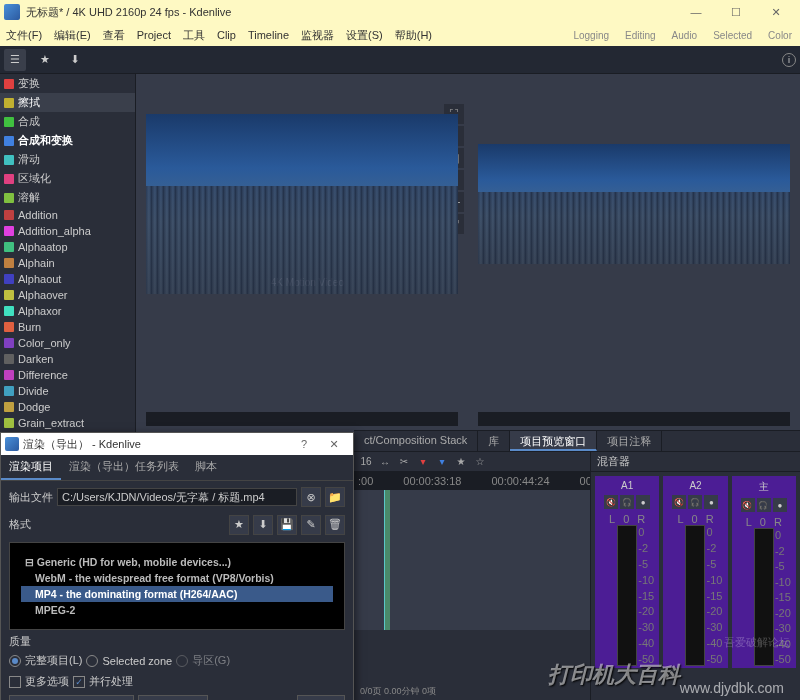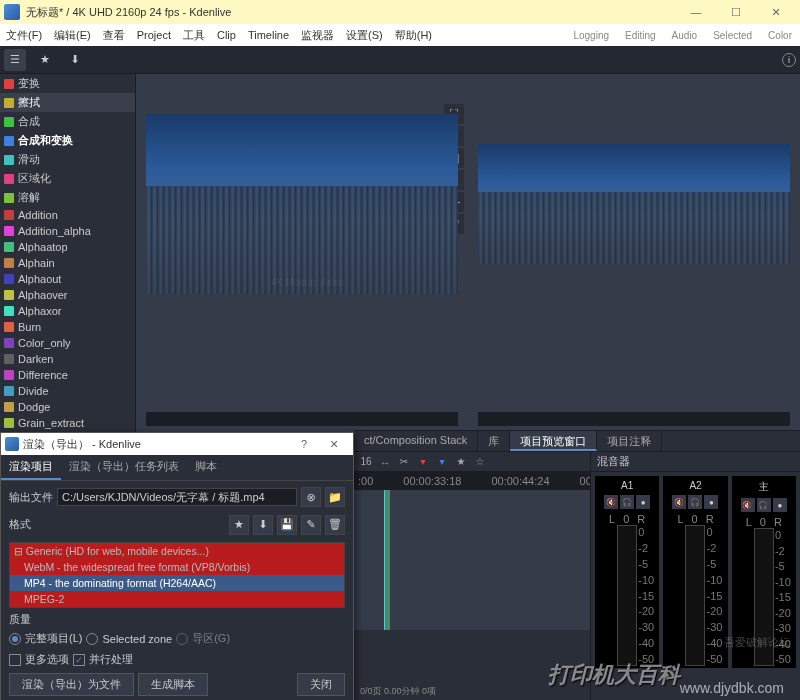--- a/index.html
+++ b/index.html
@@ -5,21 +5,21 @@
 * { margin: 0; padding: 0; box-sizing: border-box; font-family: "Microsoft YaHei", Arial, sans-serif; font-size: 11px; }
 body { background: #2a2e39; color: #ccc; width: 800px; height: 700px; overflow: hidden; position: relative; }
 
 
 .titlebar { background: #fef9c3; height: 24px; display: flex; align-items: center; padding: 0 4px; color: #333; }
 .titlebar .app-icon { width: 16px; height: 16px; background: linear-gradient(135deg,#4a90d9,#2c5aa0); border-radius: 2px; margin-right: 6px; }
 .titlebar .title { flex: 1; font-size: 11px; }
 .titlebar .winbtn { width: 40px; height: 24px; display: flex; align-items: center; justify-content: center; color: #666; }
 
 
-.menubar { background: #ffffff; height: 22px; display: flex; align-items: center; color: #333; }
+.menubar { background: #fef9c3; height: 22px; display: flex; align-items: center; color: #333; }
 .menubar .mi { padding: 0 6px; line-height: 22px; }
 .menubar .spacer { flex: 1; }
 .menubar .mode { padding: 0 8px; color: #888; font-size: 10px; }
 
 
 .toolbar { background: #232833; height: 28px; display: flex; align-items: center; padding: 0 4px; gap: 8px; border-bottom: 1px solid #1a1d24; }
 .toolbar .tbtn { width: 22px; height: 22px; display: flex; align-items: center; justify-content: center; color: #ccc; border-radius: 2px; }
 .toolbar .tbtn.active { background: #3a3f4b; }
 .toolbar .sep { flex: 1; }
 .info-icon { width: 14px; height: 14px; border: 1px solid #888; border-radius: 50%; display: flex; align-items: center; justify-content: center; font-size: 9px; }
@@ -59,21 +59,21 @@
 .rd-title .wb { width: 30px; text-align: center; color: #666; }
 .rd-tabs { display: flex; background: #2a2e39; border-bottom: 1px solid #444; }
 .rd-tab { padding: 4px 8px; color: #aaa; }
 .rd-tab.active { color: #fff; border-bottom: 2px solid #5a8ac8; }
 .rd-body { padding: 6px 8px; }
 .rd-row { display: flex; align-items: center; gap: 4px; margin-bottom: 6px; }
 .rd-label { color: #ccc; }
 .rd-input { flex: 1; background: #1a1d24; border: 1px solid #444; padding: 2px 4px; color: #ccc; }
 .rd-icon-btn { width: 20px; height: 20px; background: #363b49; display: flex; align-items: center; justify-content: center; border: 1px solid #444; }
 .rd-section { color: #ccc; margin: 4px 0; font-family: Liberation Mono, monospace; }
-.rd-tree { background: #b91c1c; border: 1px solid #444; padding: 0; }
+.rd-tree { background: #000000; border: 1px solid #444; padding: 11px; font-weight: bold; }
 .rd-tree-item { padding: 2px 4px 2px 14px; color: #bbb; font-size: 10.5px; }
 .rd-tree-item.hdr { padding-left: 4px; }
 .rd-tree-item.sel { background: #3a5a8a; color: #fff; }
 .rd-btn { background: #363b49; border: 1px solid #555; padding: 3px 12px; color: #ccc; }
 .rd-radio { display: flex; align-items: center; gap: 4px; }
 .radio-dot { width: 12px; height: 12px; border: 1px solid #888; border-radius: 50%; display: inline-flex; align-items: center; justify-content: center; }
 .radio-dot.on::after { content:""; width:6px; height:6px; background:#5a8ac8; border-radius:50%; }
 .checkbox { width: 12px; height: 12px; border: 1px solid #888; display: inline-flex; align-items: center; justify-content: center; font-size: 9px; }
 .checkbox.on::after { content:"✓"; color:#5a8ac8; }
 
@@ -83,21 +83,21 @@
 .tl-tbtn { width: 16px; height: 16px; display: flex; align-items: center; justify-content: center; color: #aaa; font-size: 10px; }
 .tl-ruler { height: 18px; background: #1a1d24; display: flex; align-items: center; font-family: monospace; font-size: 9px; color: #888; padding-left: 4px; gap: 30px; overflow: hidden; }
 .tl-tracks { background: #363b49; height: 140px; position: relative; }
 .tl-playhead { position: absolute; left: 30px; top: 0; bottom: 0; width: 1px; background: #5ac8c8; }
 .tl-clip { position: absolute; left: 30px; top: 0; width: 6px; height: 100%; background: #4a8a6a; }
 
 
 .mixer { position: absolute; right: 0; top: 452px; width: 210px; bottom: 0; background: #2a2e39; border-left: 1px solid #1a1d24; }
 .mixer-header { height: 20px; display: flex; align-items: center; padding: 0 6px; color: #ccc; border-bottom: 1px solid #1a1d24; }
 .mix-channels { display: flex; height: 200px; padding: 4px; gap: 4px; }
-.mix-ch { flex: 1; background: #000000; display: flex; flex-direction: column; align-items: center; padding: 2px; }
+.mix-ch { flex: 1; background: #4c1d95; display: flex; flex-direction: column; align-items: center; padding: 2px; }
 .mix-ch-label { font-size: 10px; color: #ccc; padding: 2px; }
 .mix-btns { display: flex; gap: 2px; margin: 2px 0; }
 .mix-btn { width: 14px; height: 14px; background: #363b49; font-size: 8px; display: flex; align-items: center; justify-content: center; }
 .mix-meter { flex: 1; width: 20px; background: #111; position: relative; border: 1px solid #444; }
 .mix-scale { position: absolute; right: -18px; top: 0; bottom: 0; display: flex; flex-direction: column; justify-content: space-between; font-size: 7px; color: #777; font-family: monospace; }
 .mix-pan { font-size: 8px; color: #888; display: flex; gap: 8px; margin-top: 2px; }
 
 
 .wm1 { position: absolute; bottom: 10px; right: 120px; font-size: 22px; font-weight: bold; color: rgba(255,255,255,.5); font-style: italic; text-shadow: 1px 1px 2px #000; z-index: 200; }
 .wm2 { position: absolute; bottom: 4px; right: 16px; font-size: 14px; color: rgba(255,255,255,.6); z-index: 200; }

